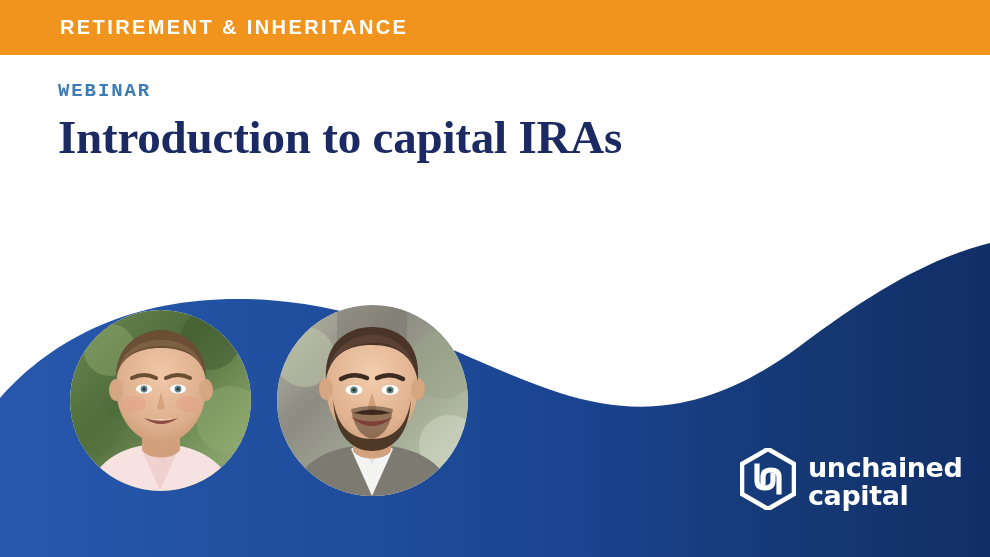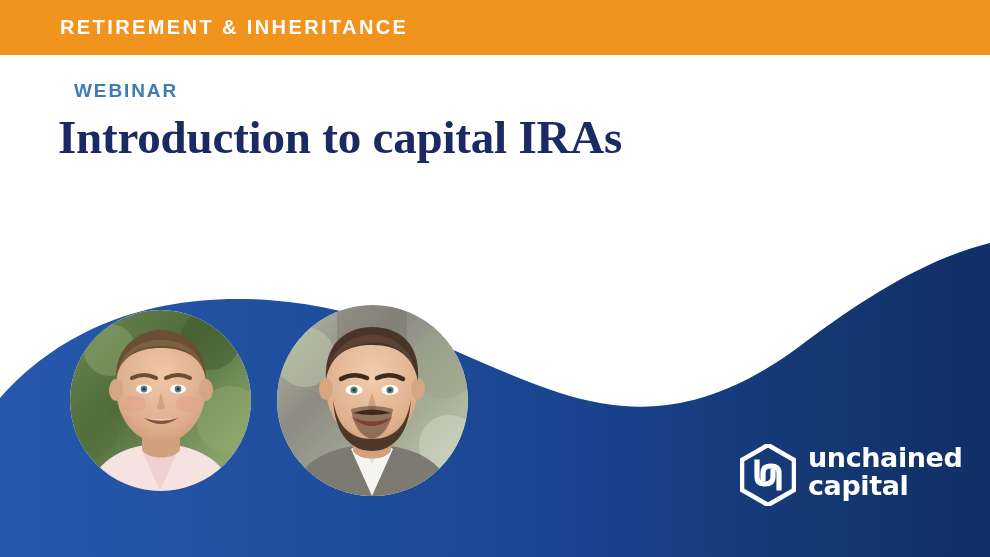--- a/index.html
+++ b/index.html
@@ -46,26 +46,26 @@
 
   
   .headline-block {
     position: absolute;
     left: 58px;
     top: 80px;
     z-index: 6;
   }
   .kicker {
     color: #3D7CB5;
-    font-family: Liberation Sans, sans-serif;
+    font-family: Liberation Mono, monospace;
     font-weight: bold;
     font-size: 19px;
     letter-spacing: 1.9px;
     line-height: 22px;
-    margin: 0 0 6px 16px;
+    margin: 0 0 6px 0;
     white-space: nowrap;
   }
   .title {
     color: #1B2A63;
     font-family: "Liberation Serif", serif;
     font-weight: bold;
     font-size: 47px;
     line-height: 58px;
     letter-spacing: -0.2px;
     margin: 0;
@@ -122,21 +122,21 @@
 
   
   .brand-lockup {
     position: absolute;
     left: 740px;
     top: 444px;
     width: 190px;
     height: 66px;
     z-index: 5;
     display: flex;
-    align-items: flex-start;
+    align-items: flex-end;
   }
   .brand-mark {
     width: 56px;
     height: 62px;
     flex: 0 0 auto;
   }
   .brand-mark svg {
     display: block;
     width: 56px;
     height: 62px;

